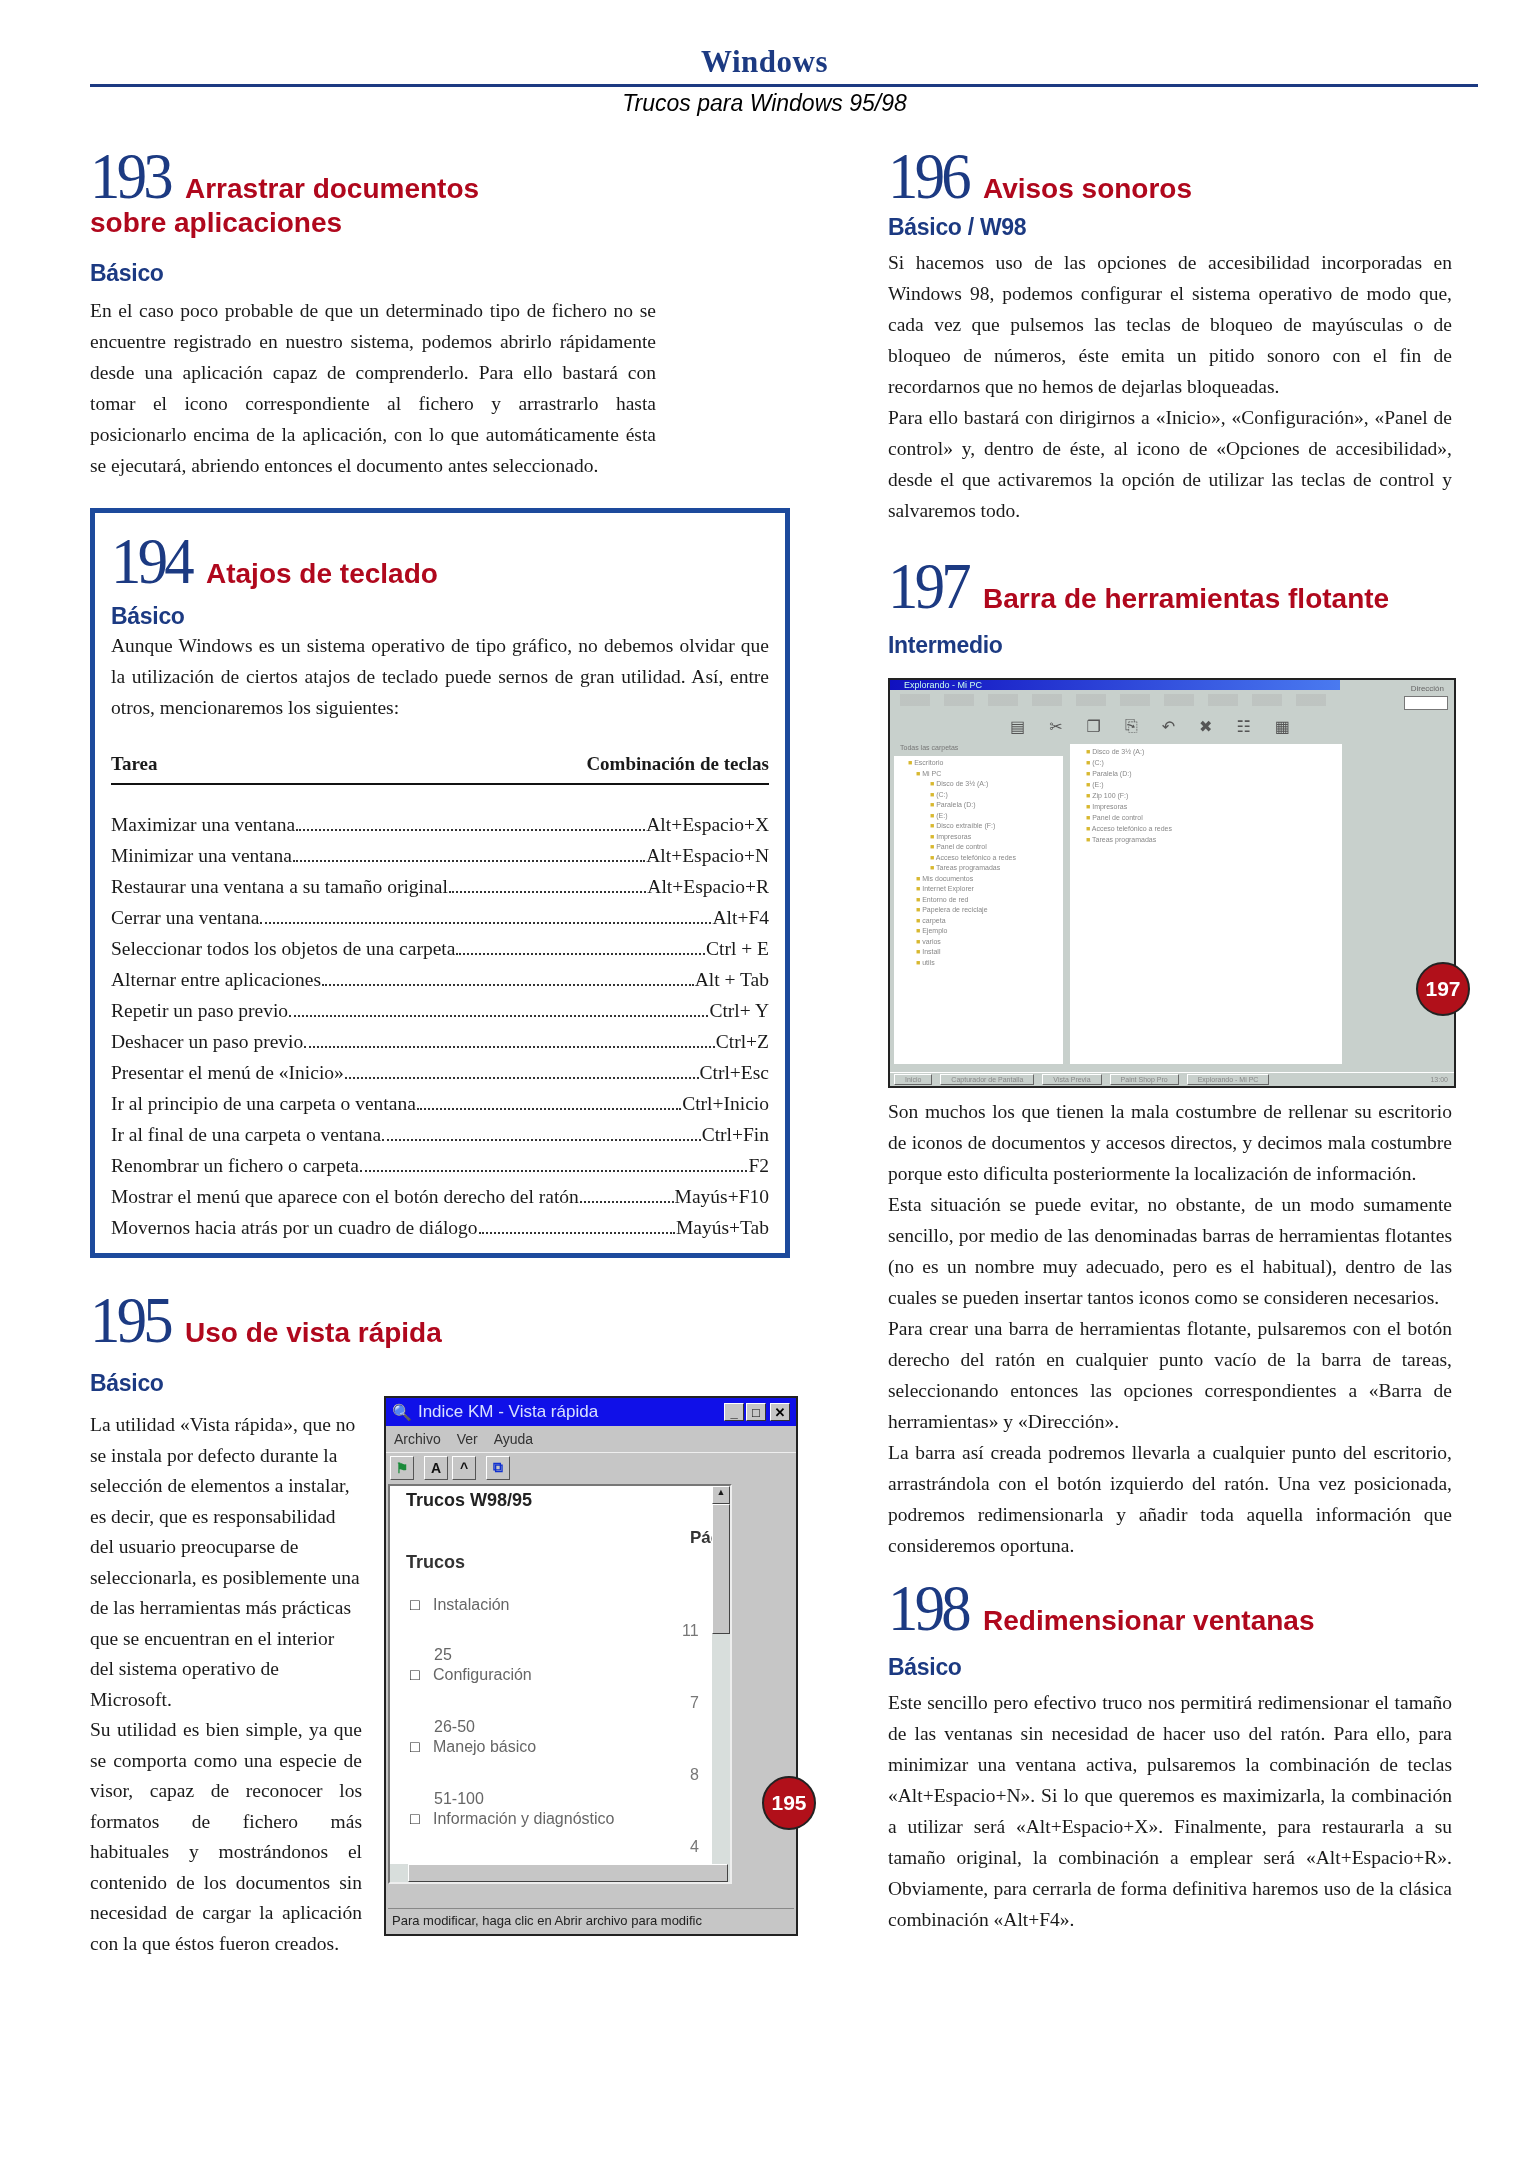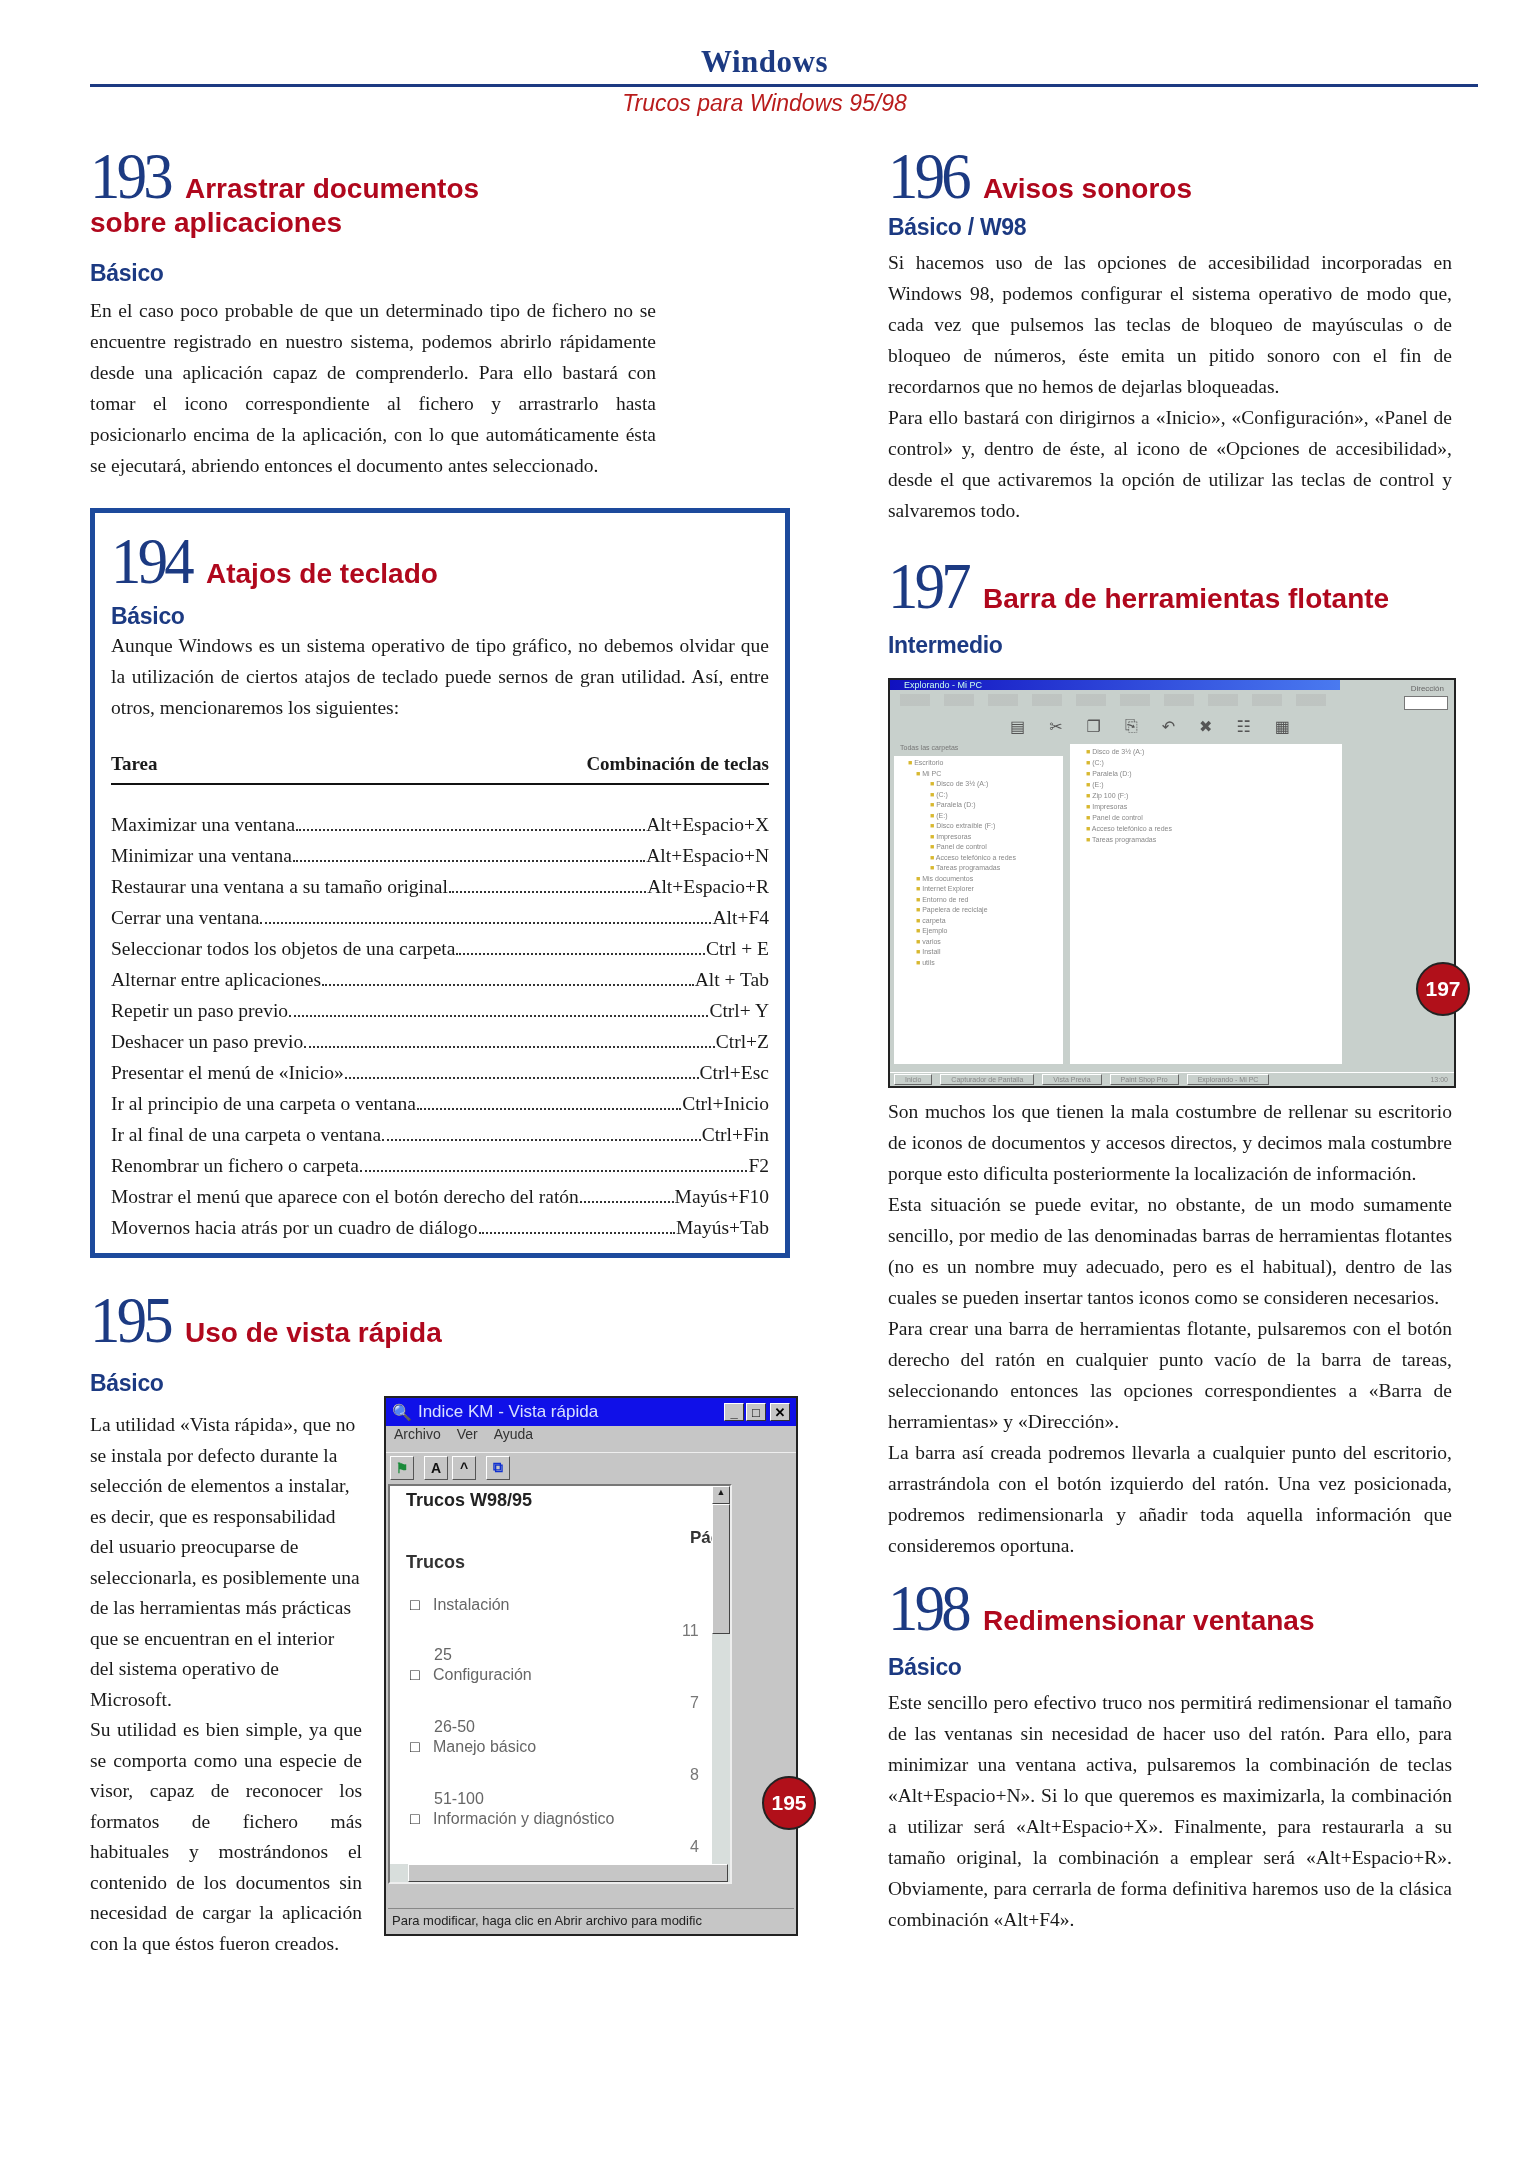--- a/index.html
+++ b/index.html
@@ -3,21 +3,21 @@
 <meta charset="utf-8">
 <style>
   * { box-sizing: border-box; margin: 0; padding: 0; }
   html, body { width: 1529px; height: 2160px; background: #ffffff; overflow: hidden; }
   body { position: relative; font-family: "Liberation Serif", serif; color: #1a1a1a; }
 
   .header-title { position: absolute; left: 0; width: 1529px; top: 44px; text-align: center;
     font-family: "Liberation Serif", serif; font-weight: bold; font-size: 31px; color: #1c3a82; letter-spacing: 0.5px; }
   .header-rule { position: absolute; left: 90px; width: 1388px; top: 84px; height: 3px; background: #1c3a82; }
   .header-sub { position: absolute; left: 0; width: 1529px; top: 90px; text-align: center;
-    font-family: "Liberation Sans", sans-serif; font-style: italic; font-size: 23px; color: #b91c1c; }
+    font-family: "Liberation Sans", sans-serif; font-style: italic; font-size: 23px; color: #000000; }
 
   .trick { position: absolute; }
   .trick-head { display: flex; align-items: baseline; }
   .trick-num { font-family: "Liberation Serif", serif; font-size: 66px; line-height: 60px; color: #1c3a82;
     letter-spacing: -4px; transform: scaleX(0.92); transform-origin: left; }
   .trick-title { font-family: "Liberation Sans", sans-serif; font-weight: bold; font-size: 28px; color: #b0081d; margin-left: 8px; }
   .trick-title2 { font-family: "Liberation Sans", sans-serif; font-weight: bold; font-size: 28px; color: #b0081d; line-height: 34px; }
   .level { font-family: "Liberation Sans", sans-serif; font-weight: bold; font-size: 23px; color: #1c3a82; margin-top: 18px; letter-spacing: -0.3px; }
   .body-text { font-family: "Liberation Serif", serif; font-size: 19.5px; line-height: 31px; color: #1a1a1a; text-align: justify; }
   .body-text p { margin: 0; }
@@ -31,21 +31,21 @@
   .shortcut-row .task { white-space: nowrap; }
   .shortcut-row .dots { flex: 1; border-bottom: 2px dotted #333; margin: 0 1px 7px 1px; }
   .shortcut-row .keys { white-space: nowrap; }
 
   
   .win { position: absolute; background: #c6c6c6; border: 2px solid #222; font-family: "Liberation Sans", sans-serif; }
   .win-titlebar { height: 28px; background: #1010e8; color: #d8e0ff; display: flex; align-items: center; padding: 0 6px; font-size: 17px; }
   .win-titlebar .tb-title { flex: 1; margin-left: 6px; }
   .win-btn { width: 20px; height: 18px; background: #c6c6c6; border: 1px solid #fff; border-right-color: #333; border-bottom-color: #333; margin-left: 2px;
     color: #000; font-size: 13px; font-weight: bold; display: flex; align-items: center; justify-content: center; line-height: 1; }
-  .win-menu { height: 26px; display: flex; align-items: flex-start; gap: 16px; padding: 0 8px; font-size: 14px; color: #333; }
+  .win-menu { height: 26px; display: flex; align-items: center; gap: 16px; padding: 0 8px; font-size: 14px; color: #333; }
   .win-tools { height: 30px; display: flex; align-items: center; gap: 4px; padding: 0 4px; border-top: 1px solid #eee; }
   .tool-btn { width: 24px; height: 24px; border: 1px solid #fff; border-right-color: #555; border-bottom-color: #555; background: #c6c6c6;
     font-size: 14px; font-weight: bold; display: flex; align-items: center; justify-content: center; color: #111; }
   .win-content { position: absolute; background: #fff; border: 2px solid #777; border-right-color: #eee; border-bottom-color: #eee; overflow: hidden; }
 
   .badge { position: absolute; width: 54px; height: 54px; border-radius: 50%; background: #b1101a; border: 2px solid #222;
     color: #fff; font-family: "Liberation Sans", sans-serif; font-weight: bold; font-size: 21px; display: flex; align-items: center; justify-content: center; }
 </style>
 </head>
 <body>

